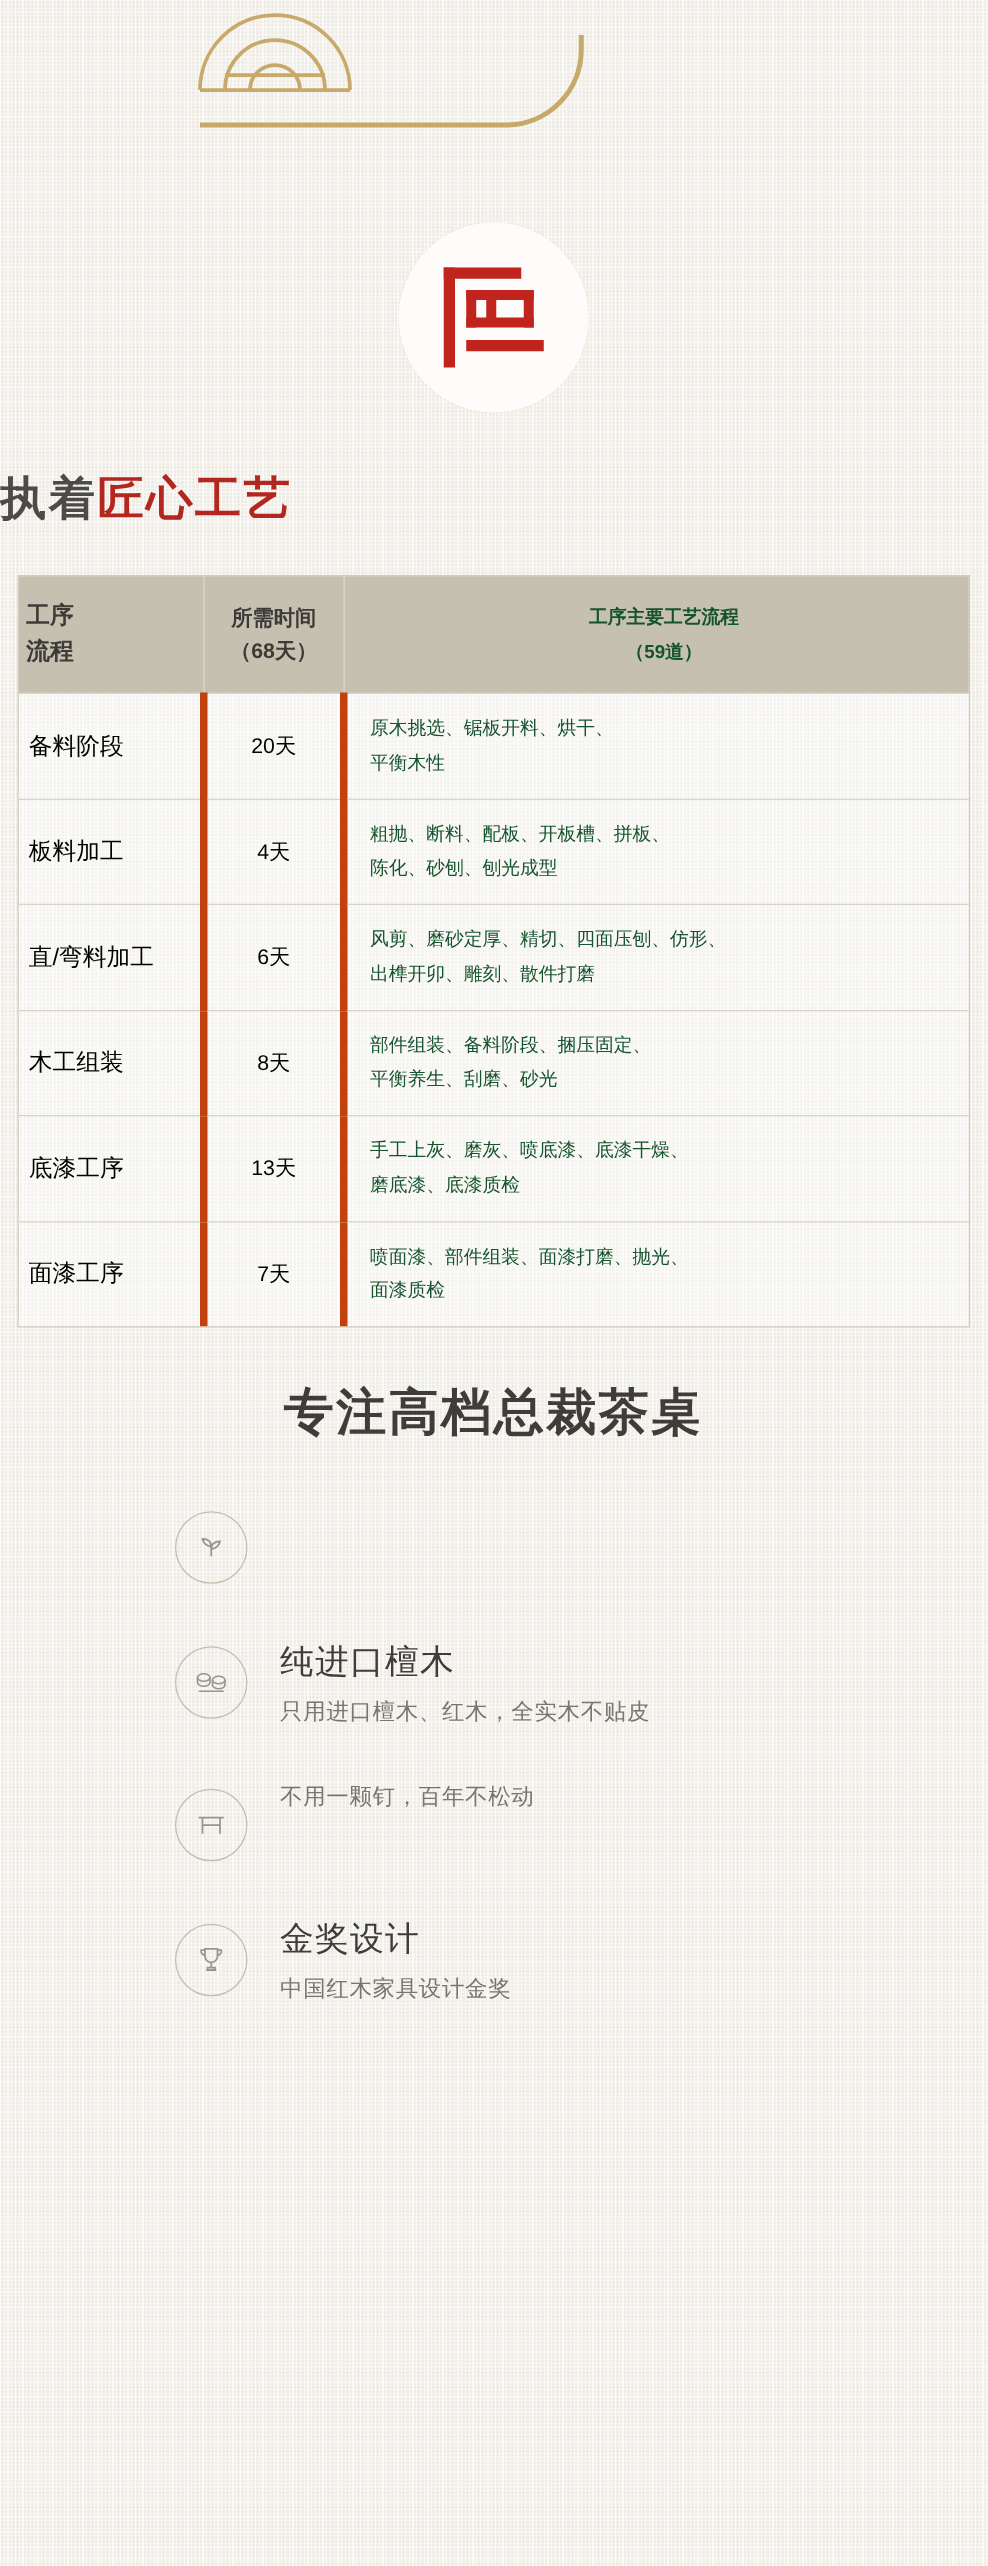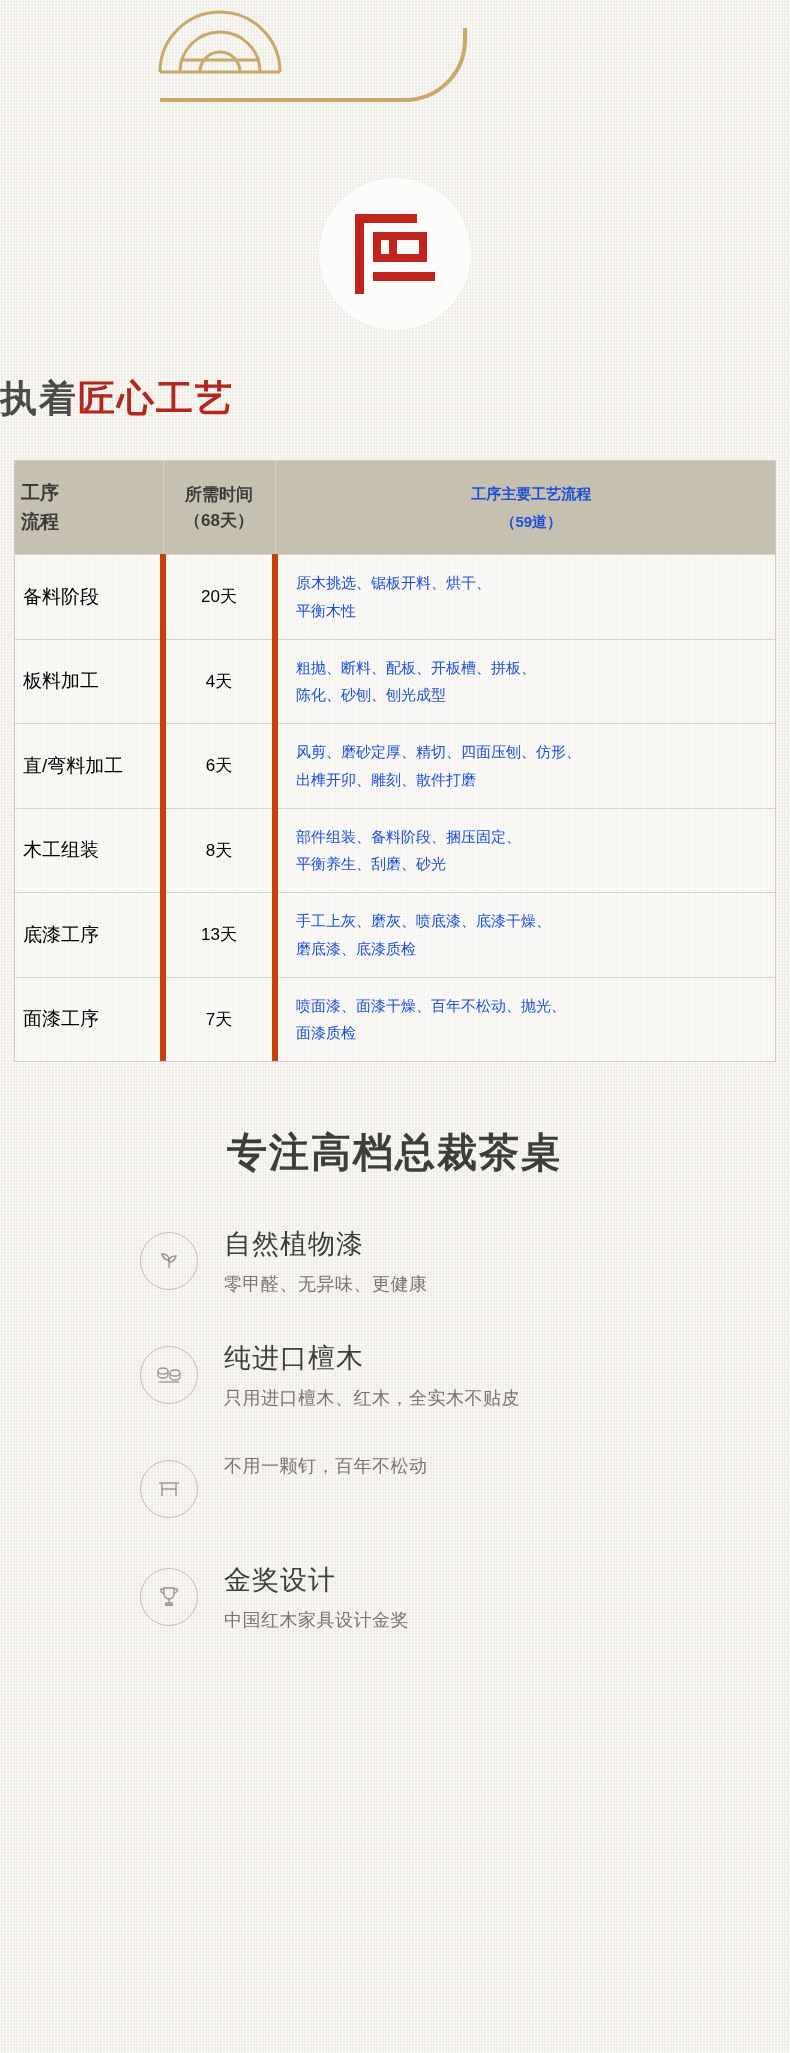--- a/index.html
+++ b/index.html
@@ -73,26 +73,26 @@
   tbody td {
     border-top: 1px solid #d8d3c7;
     border-right: 6px solid #c2410c;
     padding: 14px 8px;
     color: #000000;
     vertical-align: middle;
   }
   tbody td:last-child { border-right: none; }
   .c-stage { width: 148px; text-align: left; font-size: 19px; }
   .c-days  { width: 112px; text-align: center; font-size: 17px; }
-  .c-proc  { font-size: 15px; line-height: 1.85; padding-left: 18px; color: #1d4ed8; }
+  .c-proc  { font-size: 15px; line-height: 1.85; padding-left: 18px; color: #14532d; }
 
   
   .heading-2 {
     text-align: center;
-    margin-top: 63px;
+    margin-top: 40px;
     font-size: 40px;
     font-weight: 700;
     letter-spacing: 2px;
     color: #3e3d39;
   }
 
   
   .features { margin: 46px 0 60px 0; padding-left: 140px; }
   .feature {
     display: flex;
@@ -213,43 +213,39 @@
         <td class="c-days">13天</td>
         <td class="c-proc">
           <div>手工上灰、磨灰、喷底漆、底漆干燥、</div>
           <div>磨底漆、底漆质检</div>
         </td>
       </tr>
       <tr>
         <td class="c-stage">面漆工序</td>
         <td class="c-days">7天</td>
         <td class="c-proc">
-          <div>喷面漆、面漆干燥、百年不松动、抛光、</div>
+          <div>喷面漆、部件组装、面漆打磨、抛光、</div>
           <div>面漆质检</div>
         </td>
       </tr>
     </tbody>
   </table>
 </div>
 
 <div class="heading-2">专注高档总裁茶桌</div>
 
 <div class="features">
 
   <div class="feature">
     <div class="feature-icon">
       <svg width="30" height="30" viewBox="0 0 30 30" fill="none" stroke="#9a948a" stroke-width="1.4">
         <path d="M15 22 V12"></path>
         <path d="M15 14 C9 14 8 8 8 8 C14 8 15 12 15 14 Z"></path>
         <path d="M15 16 C21 16 22 10 22 10 C16 10 15 14 15 16 Z"></path>
       </svg>
-    </div>
-    <div class="feature-text">
-      <div class="feature-title">自然植物漆</div>
-      <div class="feature-sub">零甲醛、无异味、更健康</div>
     </div>
   </div>
 
   <div class="feature">
     <div class="feature-icon">
       <svg width="32" height="32" viewBox="0 0 32 32" fill="none" stroke="#9a948a" stroke-width="1.3">
         <ellipse cx="10" cy="12" rx="5" ry="3"></ellipse>
         <path d="M5 12 v4 a5 3 0 0 0 10 0 v-4"></path>
         <ellipse cx="22" cy="14" rx="5" ry="3"></ellipse>
         <path d="M17 14 v4 a5 3 0 0 0 10 0 v-4"></path>

